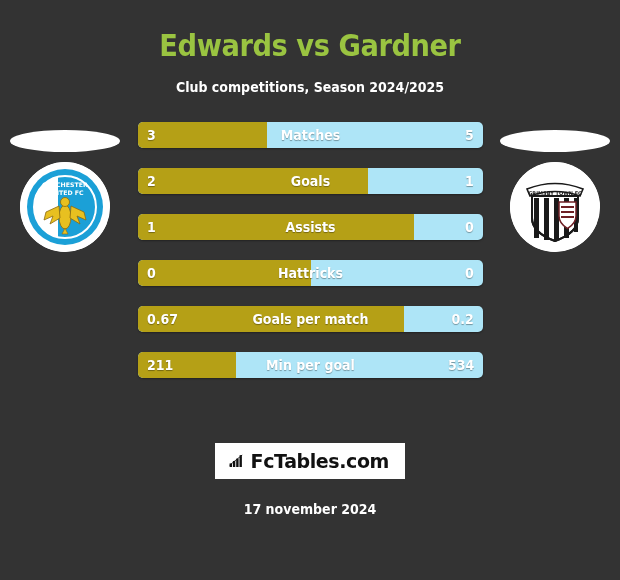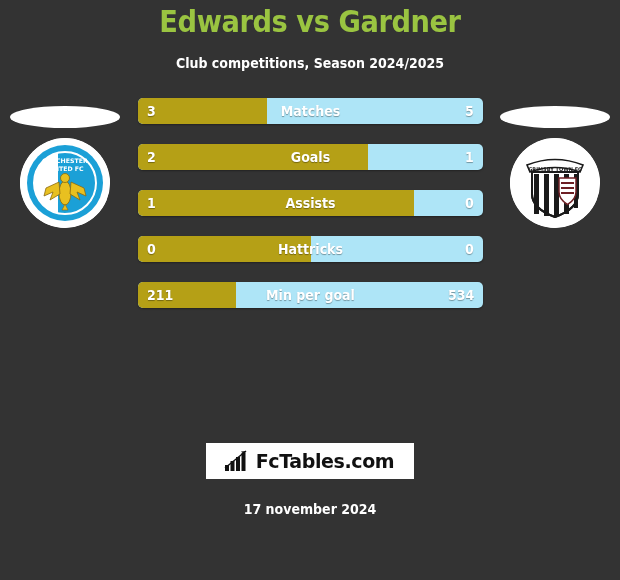--- a/index.html
+++ b/index.html
@@ -10,21 +10,21 @@
     width: 620px;
     height: 580px;
     background: #333333;
     font-family: "Liberation Sans", sans-serif;
     overflow: hidden;
     position: relative;
   }
 
   
   .header {
-    padding-top: 0;
+    padding-top: 24px;
     text-align: center;
   }
   .title {
     color: #9ac441;
     font-family: "DejaVu Sans", sans-serif;
     font-size: 31px;
     font-weight: bold;
     letter-spacing: -0.5px;
     line-height: 42px;
     transform: scaleX(0.88);
@@ -139,21 +139,21 @@
   .footer {
     position: absolute;
     left: 0; right: 0;
     top: 443px;
     text-align: center;
   }
   .logo-box {
     display: inline-block;
     background: #ffffff;
     padding: 7px 16px 7px 14px;
-    width: 208px;
+    width: 190px;
     box-sizing: border-box;
   }
   .logo-inner {
     display: flex;
     align-items: center;
     justify-content: center;
     gap: 6px;
   }
   .logo-text {
     font-family: "DejaVu Sans", sans-serif;
@@ -230,20 +230,26 @@
       <div class="val away">0</div>
     </div>
 
     <div class="stat-row">
       <div class="fill-left" style="width:50%"></div>
       <div class="val home">0</div>
       <div class="stat-label">Hattricks</div>
       <div class="val away">0</div>
     </div>
 
+    <div class="stat-row">
+      <div class="fill-left" style="width:77%"></div>
+      <div class="val home">0.67</div>
+      <div class="stat-label">Goals per match</div>
+      <div class="val away">0.2</div>
+    </div>
 
 
     <div class="stat-row">
       <div class="fill-left" style="width:28.3%"></div>
       <div class="val home">211</div>
       <div class="stat-label">Min per goal</div>
       <div class="val away">534</div>
     </div>
 
   </div>

